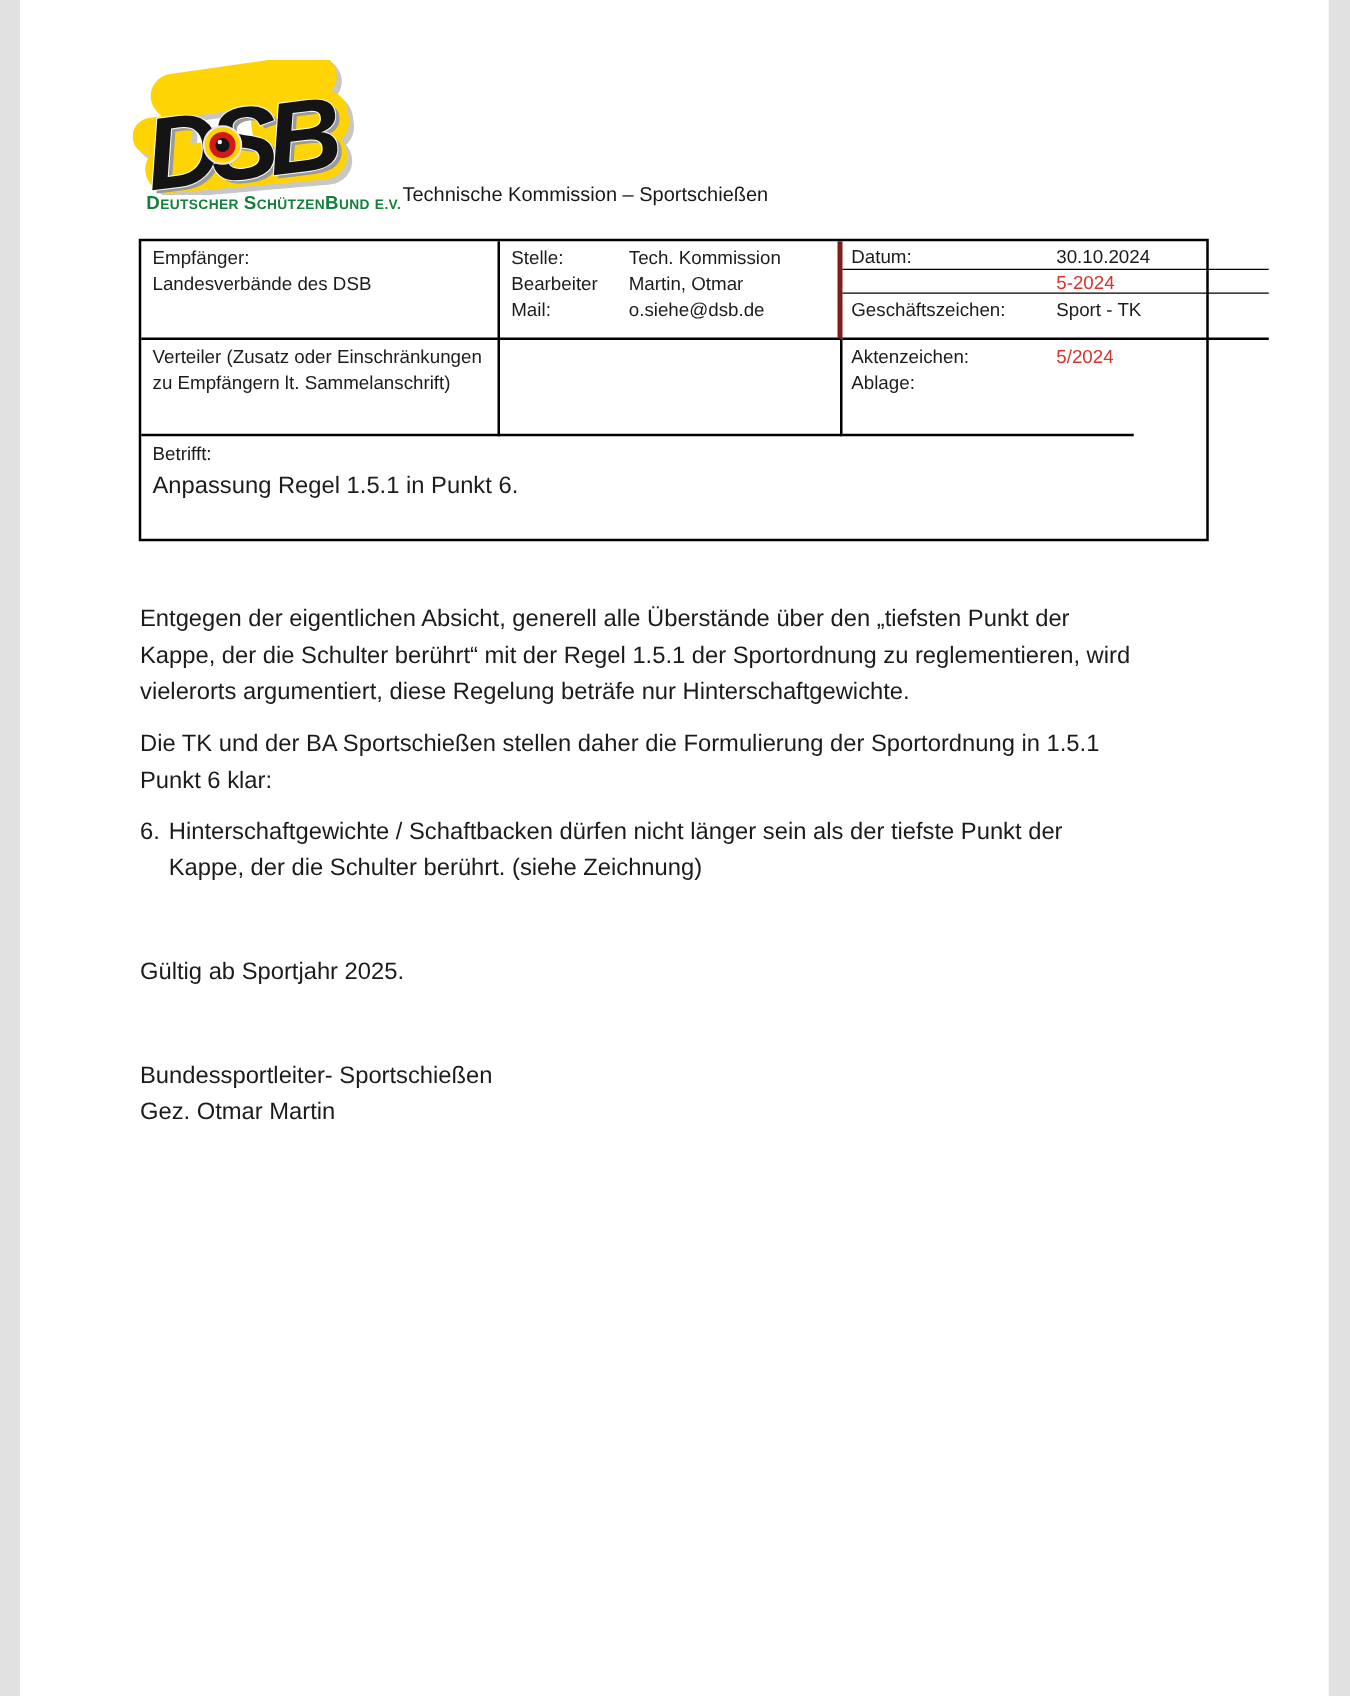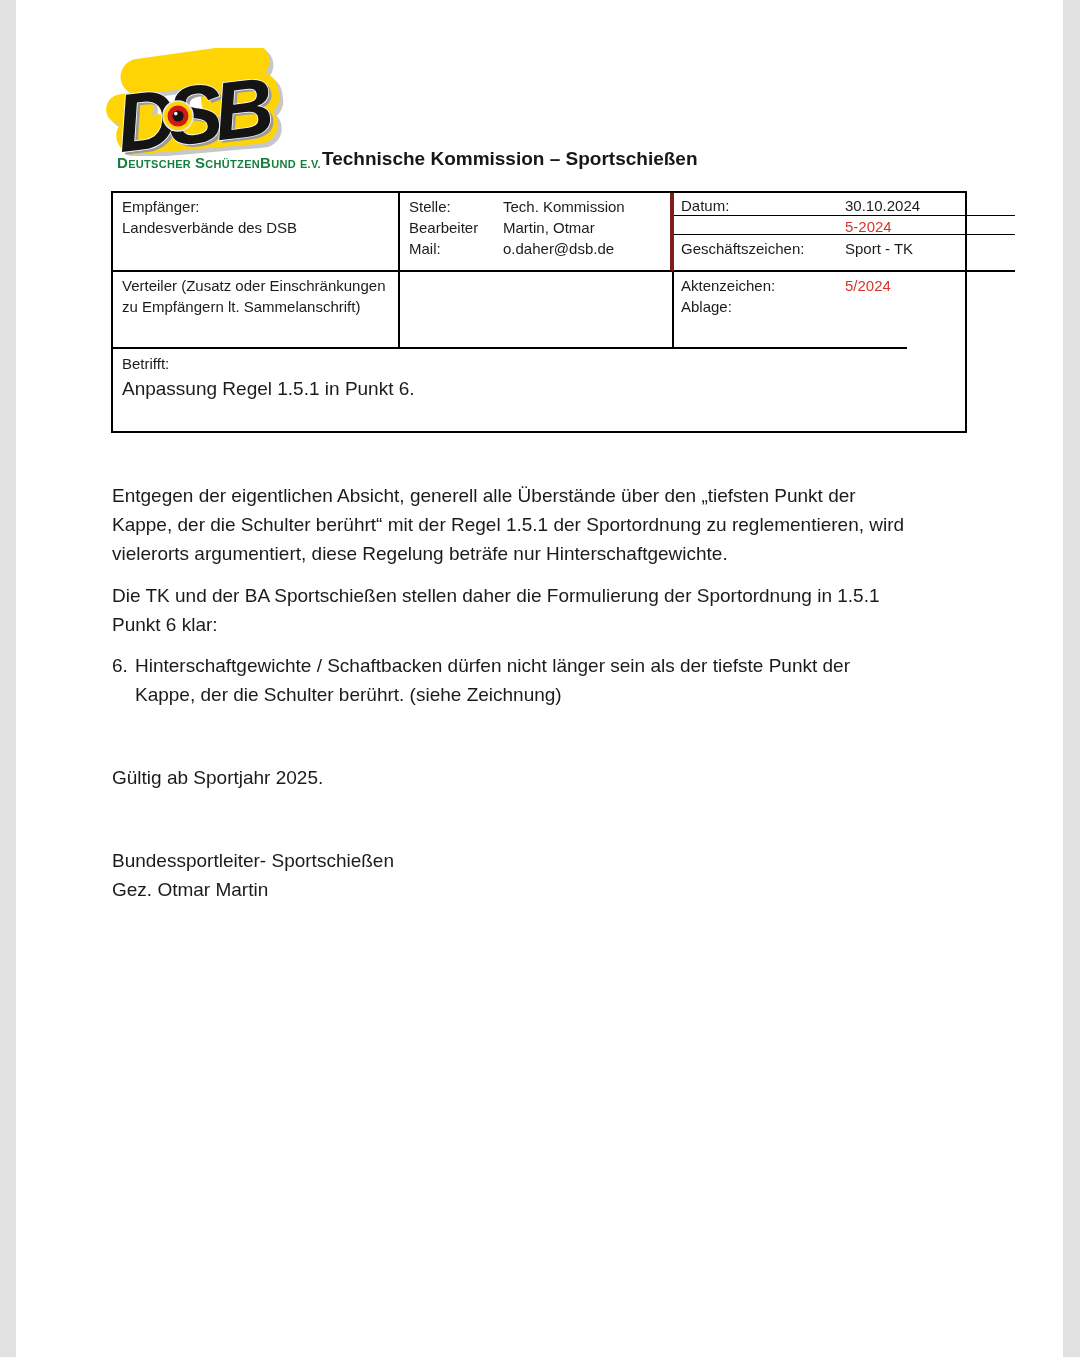--- a/index.html
+++ b/index.html
@@ -22,21 +22,21 @@
   .logo-caption {
     position:absolute; left:11px; top:106px;
     white-space:nowrap; font-weight:700; color:#15803d; letter-spacing:.3px;
   }
   .cap-big  { font-size:15px; }
   .cap-small{ font-size:11px; }
   .cap-gap  { margin-right:4px; }
   
   .doc-title {
     position:absolute; left:306px; top:148px;
-    font-size:19px; font-weight:700; color:#171717;
+    font-size:16px; font-weight:400; color:#171717;
     white-space:nowrap;
   }
   
   .info-table {
     position:absolute; left:95px; top:191px;
     width:856px; height:242px;
     border:2px solid #000;
     font-size:15px; line-height:21px; color:#1c1c1c;
   }
   .cell { position:absolute; }
@@ -113,21 +113,21 @@
     </div>
 
     <div class="cell cB1">
       <div class="lv-row">
         <span class="lbl">Stelle:</span><span>Tech. Kommission</span>
       </div>
       <div class="lv-row">
         <span class="lbl">Bearbeiter</span><span>Martin, Otmar</span>
       </div>
       <div class="lv-row">
-        <span class="lbl">Mail:</span><span>o.daher@dsb.de</span>
+        <span class="lbl">Mail:</span><span>o.siehe@dsb.de</span>
       </div>
     </div>
 
     <div class="cell cC1">
       <div class="sub sub1">
         <span>Datum:</span>
         <span class="val-c">30.10.2024</span>
       </div>
       <div class="sub sub2">
         <span class="val-c red">5-2024</span>

